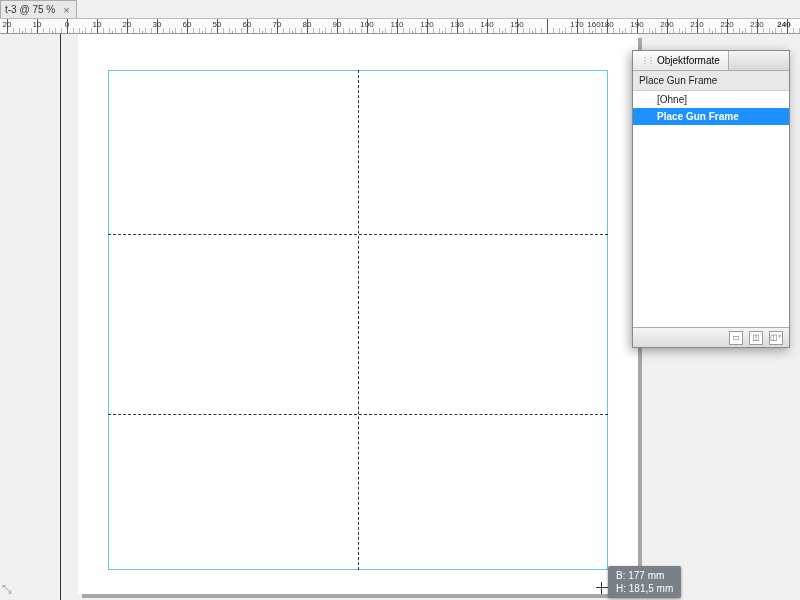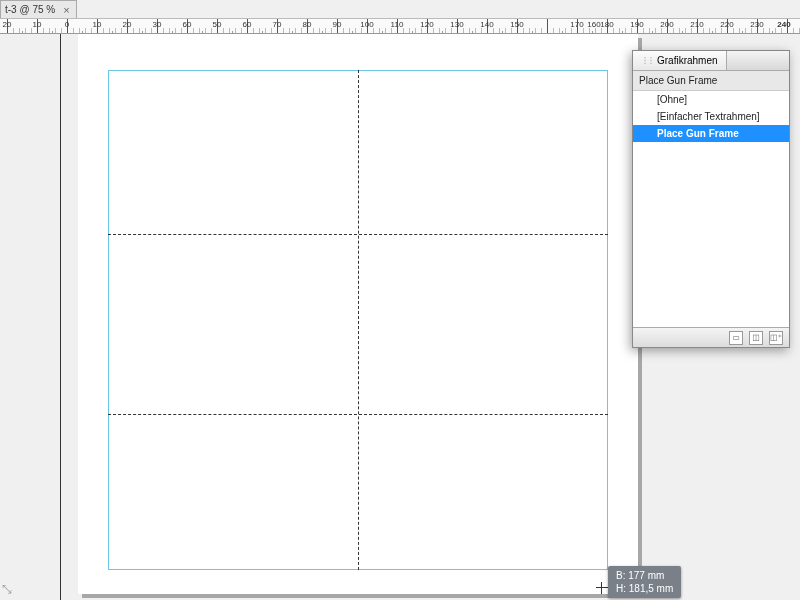--- a/index.html
+++ b/index.html
@@ -262,27 +262,26 @@
     <div>B: 177 mm</div>
     <div>H: 181,5 mm</div>
   </div>
   <div class="origin-arrows">⤡</div>
 </div>
 
 <div class="panel">
   <div class="panel-tabrow">
     <div class="panel-tab">
       <span class="grip">⋮⋮</span>
-      <span>Grafikrahmen</span>
+      <span>Objektformate</span>
     </div>
   </div>
   <div class="panel-header">Place Gun Frame</div>
   <div class="panel-list" id="panel-list">
       <div class="panel-item bracket"><span class="txt">[Ohne]</span></div>
-      <div class="panel-item bracket"><span class="txt">[Einfacher Textrahmen]</span></div>
       <div class="panel-item selected"><span class="txt">Place Gun Frame</span></div>
     </div>
   <div class="panel-footer">
     <div class="icon-btn">▭</div>
     <div class="icon-btn">◫</div>
     <div class="icon-btn">◫⁺</div>
   </div>
 </div>
 
 </body></html>

